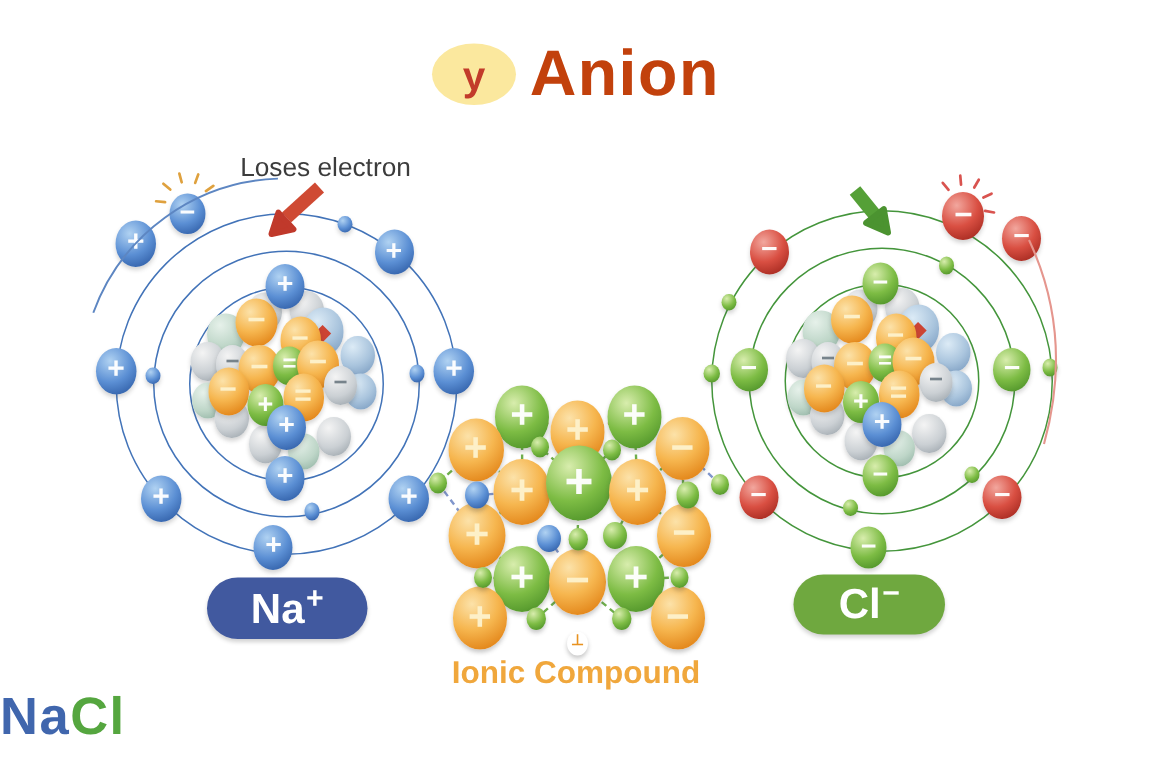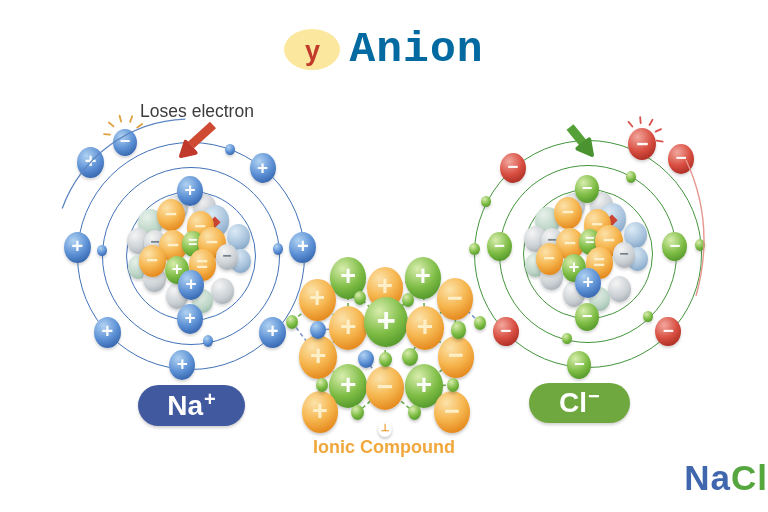--- a/index.html
+++ b/index.html
@@ -7,21 +7,21 @@
          font-family:"Liberation Sans",sans-serif;margin:0 auto;}
   
   .title-row{position:absolute;left:0;right:0;top:28px;display:flex;justify-content:center;
              align-items:center;gap:9px;z-index:8;}
   .title-word{font-size:43px;font-weight:bold;letter-spacing:1px;line-height:1;}
   .title-ellipse{width:56px;height:41px;border-radius:50%;display:flex;align-items:center;
                  justify-content:center;}
   .title-conj{font-size:27px;font-weight:bold;line-height:1;transform:translateY(2px);}
   
   .atom-label{position:absolute;transform:translateX(-50%);font-size:17.5px;color:#3c3c3c;
-              white-space:nowrap;z-index:8;}
+              white-space:nowrap;z-index:8;margin-left:20px;}
   
   .atom{position:absolute;width:260px;height:260px;z-index:2;}
   .orbit{position:absolute;border-radius:50%;border:1.4px solid;}
   .sphere{position:absolute;border-radius:50%;display:flex;align-items:center;
           justify-content:center;box-shadow:0 2px 3px rgba(60,60,60,.22);}
   .sp-orange{background:radial-gradient(circle at 35% 28%,#fce2a9,#f6b64f 45%,#e07f12 88%);}
   .sp-green {background:radial-gradient(circle at 35% 28%,#d8edad,#7dbc44 50%,#488d25 92%);}
   .sp-blue  {background:radial-gradient(circle at 35% 28%,#b0d2f2,#5b8fd4 50%,#2b59a2 92%);}
   .sp-red   {background:radial-gradient(circle at 35% 28%,#f2a79e,#d94f42 48%,#9e241b 92%);}
   .sp-gray  {background:radial-gradient(circle at 35% 28%,#f4f4f4,#cbd0d4 55%,#97a0a7 96%);}
@@ -35,37 +35,37 @@
   .sign-plain{color:#e8921f !important;}
   
   #lattice{position:absolute;left:283px;top:260px;width:204px;height:176px;z-index:6;}
   #lattice svg{position:absolute;left:0;top:0;}
   #lattice .sphere{box-shadow:0 2px 3px rgba(60,60,60,.28);}
   
   .badge{position:absolute;border-radius:21px;display:flex;align-items:center;justify-content:center;
          color:#fff;font-weight:bold;font-size:28px;z-index:7;box-shadow:0 2px 3px rgba(0,0,0,.18);}
   .badge sup{font-size:0.72em;position:relative;top:-0.30em;margin-left:1px;}
   
-  .compound-label{position:absolute;left:0;right:0;top:437px;text-align:center;font-size:18px;
+  .compound-label{position:absolute;left:0;right:0;top:437px;text-align:center;font-size:21px;
                   font-weight:bold;z-index:8;}
-  .formula{position:absolute;left:0;right:0;top:458px;text-align:right;font-size:35px;
+  .formula{position:absolute;left:0;right:0;top:458px;text-align:left;font-size:35px;
            font-weight:bold;z-index:8;letter-spacing:1px;}
   
   #overlay{position:absolute;left:0;top:0;z-index:5;pointer-events:none;}
 </style>
 </head>
 <body>
 
 <div id="stage">
 
   <div class="title-row">
     <span class="title-ellipse" style="background: rgb(251, 232, 158);">
       <span class="title-conj" style="color: rgb(194, 59, 42);">y</span>
     </span>
-    <span class="title-word" style="color: #0369a1; font-family: Liberation Mono, monospace;">Anion</span>
+    <span class="title-word" style="color: #c2410c;">Anion</span>
   </div>
 
   <div class="atom-label" style="left:197px;top:101px">Loses electron</div>
 
   <div class="atom" style="left:60px;top:125px">
       <div class="orbit" style="left: 66px; top: 66px; width: 128px; height: 128px; border-color: rgb(66, 115, 184);"></div>
       <div class="orbit" style="left: 42px; top: 42px; width: 176px; height: 176px; border-color: rgb(66, 115, 184);"></div>
       <div class="orbit" style="left: 17px; top: 17px; width: 226px; height: 226px; border-color: rgb(66, 115, 184);"></div>
       <div class="sphere sp-teal" style="left: 77.5px; top: 83.625px; width: 25px; height: 28.75px;"></div>
       <div class="sphere sp-gray" style="left: 104.5px; top: 69.775px; width: 23px; height: 26.45px;"></div>

